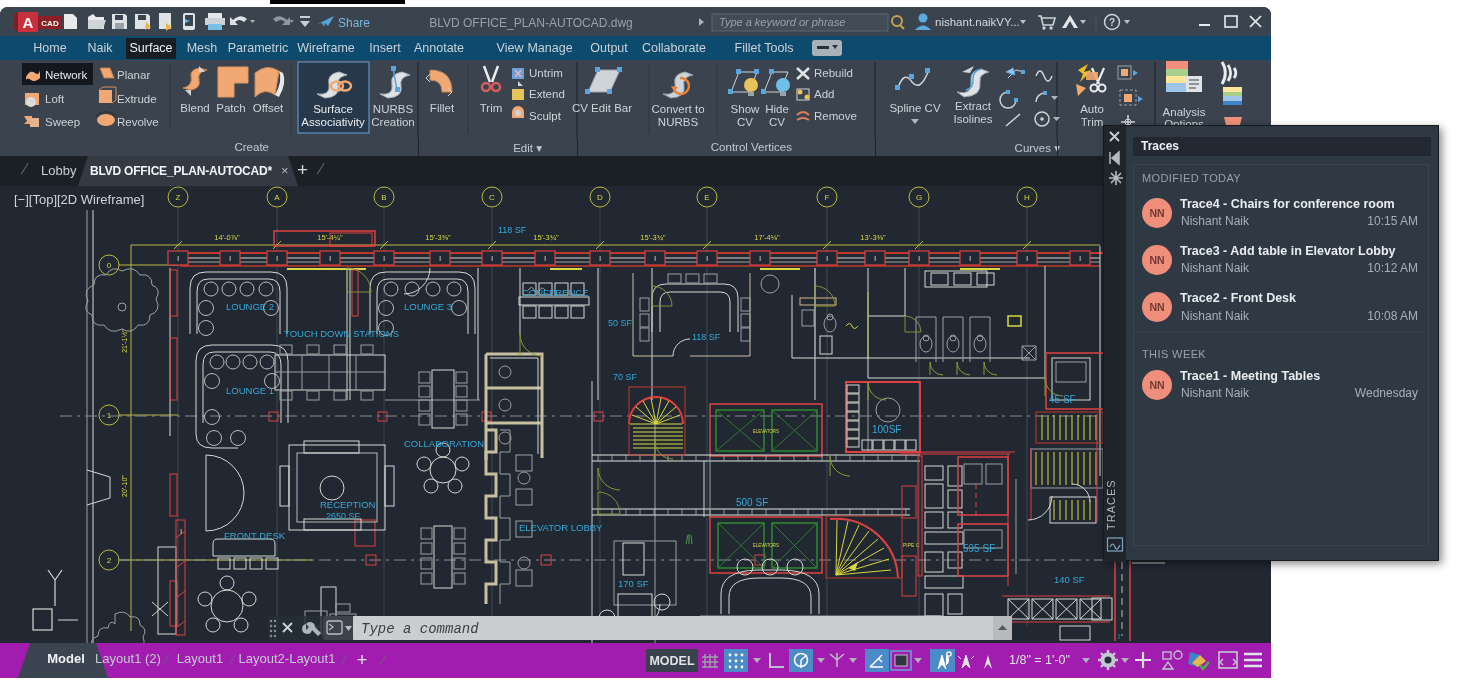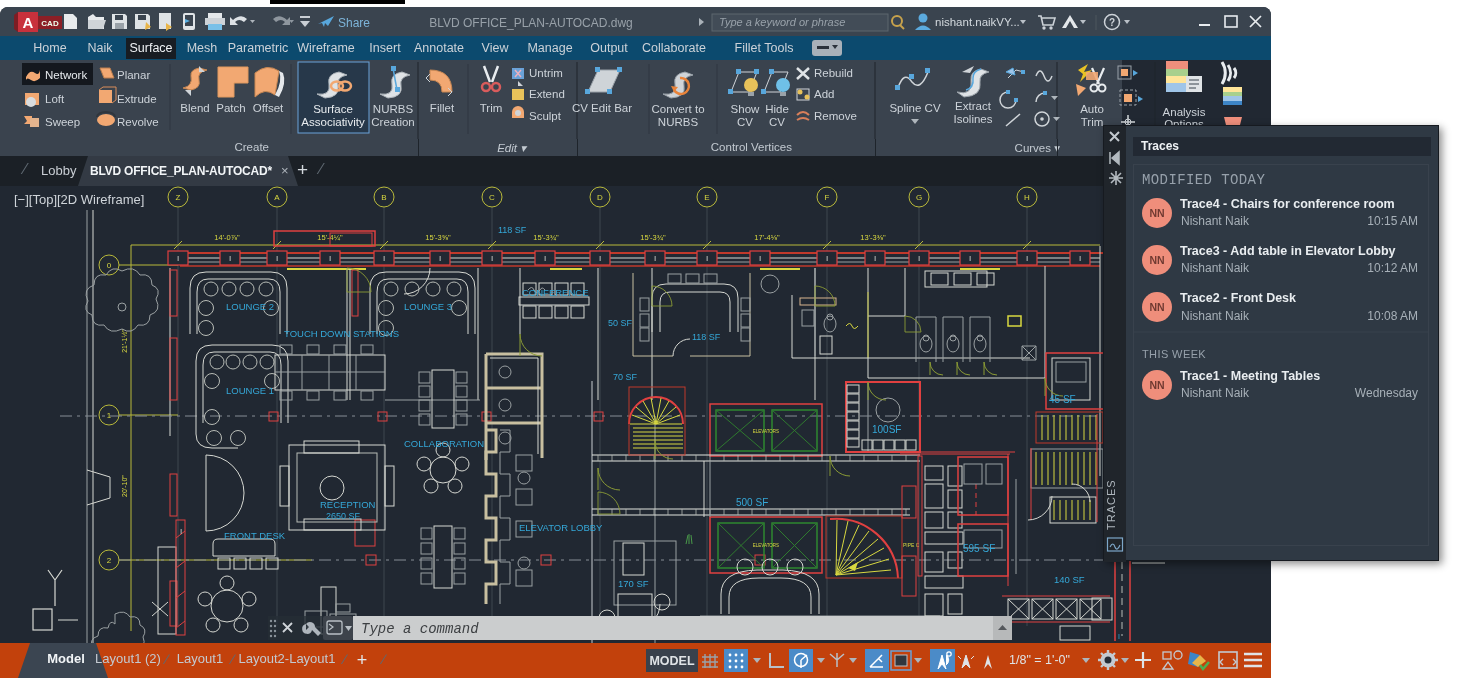--- a/index.html
+++ b/index.html
@@ -7,29 +7,29 @@
 #page { position:relative; width:1459px; height:693px; background:#fff; }
 .abs { position:absolute; }
 #topblack { left:270px; top:0; width:135px; height:4px; background:#000; }
 #app { left:0; top:7px; width:1271px; height:671px; background:#212832; border-radius:8px 8px 0 0; overflow:hidden; }
 
 #titlebar { left:0; top:0; width:1271px; height:29px; background:#3a444f; }
 
 #menurow { left:0; top:29px; width:1271px; height:24px; background:#0c4a6e; }
 .menu { position:absolute; top:5px; font-size:12.5px; color:#ccd2d8; }
 
-#ribbon { left:0; top:53px; width:1122px; height:79px; background:#3a434e; }
+#ribbon { left:0; top:53px; width:1271px; height:79px; background:#3a434e; }
 #ribbonlabels { left:0; top:132px; width:1271px; height:17px; background:#3a434e; }
 .plabel { position:absolute; top:2px; font-size:11.5px; color:#c3cad1; width:100px; text-align:right; }
 
 #tabrow { left:0; top:149px; width:1271px; height:30px; background:#1b2026; }
 
 #draw { left:0; top:179px; width:1271px; height:459px; background:#212832; }
 
-#statusbar { left:0; top:636px; width:1271px; height:35px; background:#c2410c; }
+#statusbar { left:0; top:636px; width:1271px; height:35px; background:#a21caf; }
 
 #cmdbar { left:268px; top:609px; width:744px; height:24px; }
 
 #palette { left:1103px; top:125px; width:336px; height:436px; background:#2f3944; box-shadow:3px 3px 8px rgba(0,0,0,.45); border:1px solid #161a20; }
 </style>
 </head>
 <body>
 <div id="page">
   <div class="abs" id="topblack"></div>
   <div class="abs" id="app">
@@ -111,21 +111,21 @@
     <div class="abs" id="menurow">
       <div class="abs" style="left:126px;top:2px;width:50px;height:21px;background:#181d23;"></div>
       <div class="menu" style="left:50px;transform:translateX(-50%)">Home</div>
       <div class="menu" style="left:100px;transform:translateX(-50%)">Naik</div>
       <div class="menu" style="left:151px;transform:translateX(-50%);color:#eef1f4">Surface</div>
       <div class="menu" style="left:202px;transform:translateX(-50%)">Mesh</div>
       <div class="menu" style="left:258px;transform:translateX(-50%)">Parametric</div>
       <div class="menu" style="left:326px;transform:translateX(-50%)">Wireframe</div>
       <div class="menu" style="left:385px;transform:translateX(-50%)">Insert</div>
       <div class="menu" style="left:439px;transform:translateX(-50%)">Annotate</div>
-      <div class="menu" style="left:495px;transform:translateX(-50%)">View</div>
+      <div class="menu" style="left:510px;transform:translateX(-50%)">View</div>
       <div class="menu" style="left:550px;transform:translateX(-50%)">Manage</div>
       <div class="menu" style="left:609px;transform:translateX(-50%)">Output</div>
       <div class="menu" style="left:674px;transform:translateX(-50%)">Collaborate</div>
       <div class="menu" style="left:764px;transform:translateX(-50%)">Fillet Tools</div>
       <div class="abs" style="left:812px;top:4px;width:30px;height:16px;background:#a9b1b9;border-radius:3px;"></div>
       <div class="abs" style="left:817px;top:10px;width:12px;height:3px;background:#2b323b;"></div>
       <div class="abs" style="left:832px;top:9px;width:0;height:0;border-left:3.5px solid transparent;border-right:3.5px solid transparent;border-top:4px solid #2b323b;"></div>
     </div>
     <div class="abs" id="ribbon">
       <svg width="1271" height="79" style="position:absolute;left:0;top:0">
@@ -300,21 +300,21 @@
         <rect x="1223" y="27" width="19" height="18" fill="#9fc5e8"></rect>
           <path d="M1223 27 h19 v5 h-19 z" fill="#ffe599"></path>
           <path d="M1223 32 h19 v4 h-19 z" fill="#a8d08d"></path>
           <path d="M1223 41 h19 v4 h-19 z" fill="#3d85c6"></path>
         <path d="M1224 57 h18 l-2 8 h-14 z" fill="#ef8f7c"></path>
       </svg>
     </div>
     <div class="abs" id="ribbonlabels">
       <div class="abs" style="left:0;top:0;width:1271px;height:1px;"></div>
       <div class="plabel" style="left:169px;">Create</div>
-      <div class="plabel" style="left:426px;font-style:italic;">Edit ▾</div>
+      <div class="plabel" style="left:442px;">Edit ▾</div>
       <div class="plabel" style="left:692px;">Control Vertices</div>
       <div class="plabel" style="left:960px;">Curves ▾</div>
       <div class="plabel" style="left:1043px;">Project</div>
       <div class="abs" style="left:418px;top:0;width:1px;height:17px;background:#1e242b"></div>
       <div class="abs" style="left:577px;top:0;width:1px;height:17px;background:#1e242b"></div>
       <div class="abs" style="left:875px;top:0;width:1px;height:17px;background:#1e242b"></div>
       <div class="abs" style="left:1057px;top:0;width:1px;height:17px;background:#1e242b"></div>
       <div class="abs" style="left:1155px;top:0;width:1px;height:17px;background:#1e242b"></div>
     </div>
     <div class="abs" id="tabrow">
@@ -1045,21 +1045,21 @@
             <path d="M7 47 l10 10 M17 47 l-10 10 M12 45 v14 M5 52 h14"></path>
           </g>
         <text x="11" y="404" font-size="11" fill="#aeb6bd" transform="rotate(-90 11 404)" letter-spacing="1">TRACES</text>
         <rect x="3.5" y="412" width="15" height="13" fill="none" stroke="#7da7c9" stroke-width="1.2"></rect>
         <path d="M6 421 q3 -6 5 0 q2 5 5 -2" fill="none" stroke="#7da7c9" stroke-width="1.2"></path>
       </svg>
     </div>
     <div class="abs" style="left:29px;top:11px;width:298px;height:19px;background:#222933;"></div>
     <div class="abs" style="left:37px;top:13px;font-size:12px;font-weight:bold;color:#eef1f4;">Traces</div>
     <div class="abs" style="left:29px;top:38px;width:296px;height:382px;border:1px solid #39424d;"></div>
-    <div class="abs" style="left:38px;top:46px;font-size:14px;color:#97a1ab;letter-spacing:0.4px;font-family:Liberation Mono, monospace;">MODIFIED TODAY</div>
+    <div class="abs" style="left:38px;top:46px;font-size:11px;color:#97a1ab;letter-spacing:0.4px;">MODIFIED TODAY</div>
     <svg class="abs" style="left:0;top:0" width="336" height="436">
       <g font-family="Liberation Sans,sans-serif">
         <circle cx="53" cy="87" r="15" fill="#ef8e7b"></circle>
           <text x="53" y="91" font-size="10.5" fill="#703a31" text-anchor="middle" font-weight="bold">NN</text>
         <text x="76" y="82" font-size="12.5" font-weight="bold" fill="#e9edf0">Trace4 - Chairs for conference room</text>
         <text x="77" y="99" font-size="12" fill="#a7b0b8">Nishant Naik</text>
         <text x="314" y="99" font-size="12" fill="#a7b0b8" text-anchor="end">10:15 AM</text>
         <circle cx="53" cy="134" r="15" fill="#ef8e7b"></circle>
           <text x="53" y="138" font-size="10.5" fill="#703a31" text-anchor="middle" font-weight="bold">NN</text>
         <text x="76" y="129" font-size="12.5" font-weight="bold" fill="#e9edf0">Trace3 - Add table in Elevator Lobby</text>

